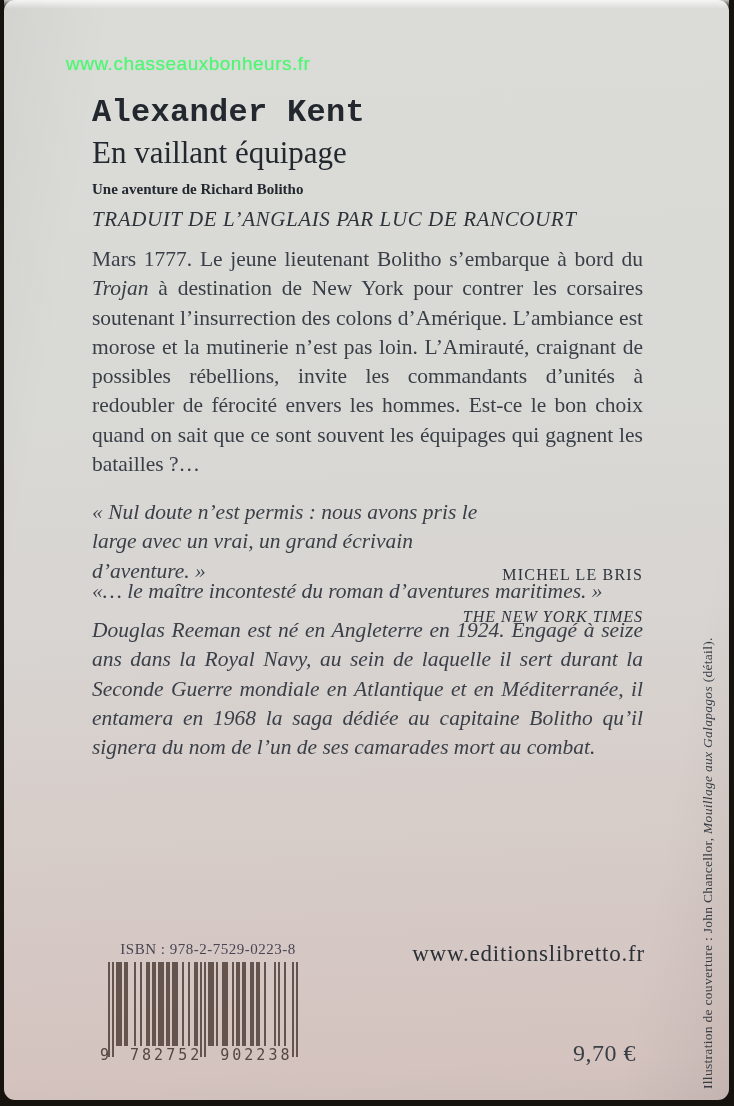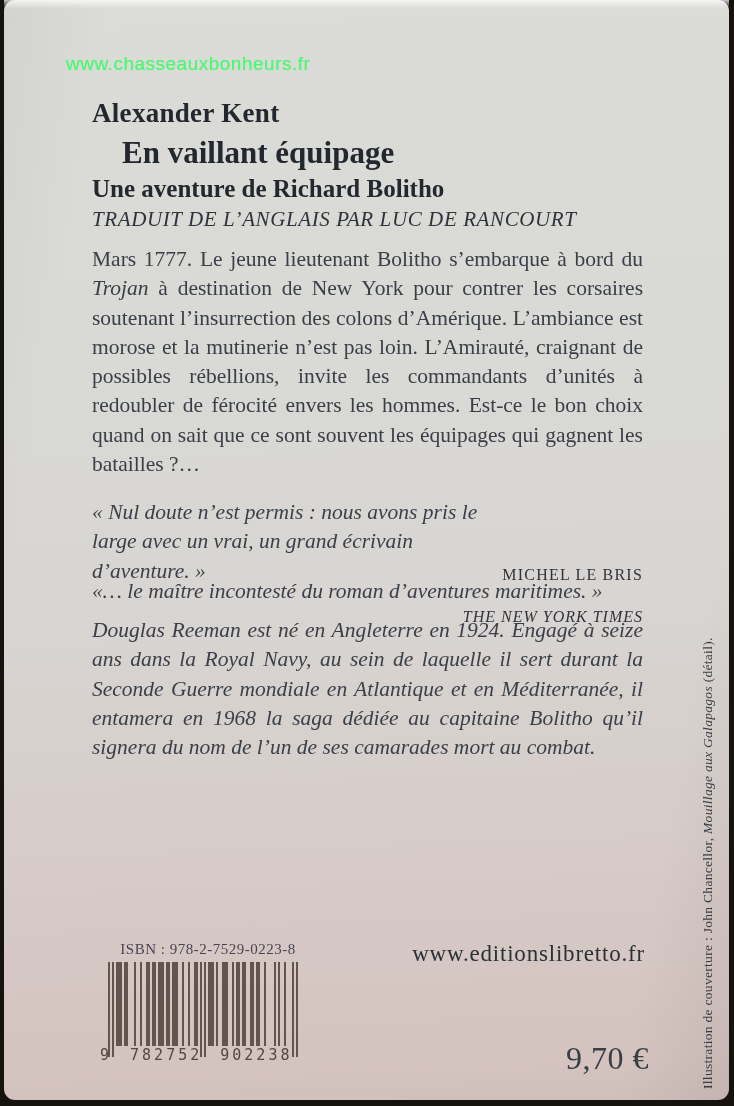--- a/index.html
+++ b/index.html
@@ -23,23 +23,23 @@
     background:linear-gradient(180deg, rgba(255,255,255,0.75), rgba(255,255,255,0));
   }
   .watermark{
     position:absolute; left:62px; top:53px;
     font-family:"Liberation Sans", sans-serif;
     font-size:19px; letter-spacing:0.5px;
     color:#4df673;
     text-shadow:0 0 1px rgba(77,246,115,0.6);
   }
   .head{position:absolute; left:88px; top:94px; right:86px; color:#23282f;}
-  .author{font-size:27px; line-height:38px; font-weight:bold; letter-spacing:0.3px;}
-  .title{font-size:31px; line-height:42px; font-weight:bold;margin-left:30px;}
-  .subtitle{font-size:25px; line-height:30px; font-weight:bold;font-family:Liberation Serif, serif;}
+  .author{font-size:32px; line-height:38px; font-weight:bold; letter-spacing:0.3px;font-family:Liberation Mono, monospace;}
+  .title{font-size:31px; line-height:42px; font-weight:normal;}
+  .subtitle{font-size:15px; line-height:30px; font-weight:bold;font-family:Liberation Serif, serif;}
   .translator{font-size:21px; line-height:26px; font-style:italic; letter-spacing:0.6px; color:#2e333b; margin-top:2px;}
   .synopsis{
     position:absolute; left:88px; right:86px; top:245px; margin:0;
     font-size:21.5px; line-height:29.3px; text-align:justify;
     color:#393e47;
   }
   .synopsis .ship{font-style:italic;margin-top:45px;}
   .quote{position:absolute; left:88px; right:86px; color:#3a3f48;}
   .q1{top:498px; min-height:60px;}
   .q1 .qtext{font-style:italic; font-size:21.5px; line-height:29.3px; display:block; padding-right:160px;}
@@ -66,22 +66,22 @@
   .barcode .bar.guard{height:95px;}
   .barcode-digits{
     margin-top:-12px; font-family:"DejaVu Sans Mono", monospace;
     font-size:15px; letter-spacing:3px; word-spacing:6px; color:#55463f; text-align:left;
   }
   .website{
     position:absolute; right:84px; top:941px;
     font-size:23px; font-weight:normal; letter-spacing:0.8px; color:#2b3037;
   }
   .price{
-    position:absolute; right:80px; top:1040px;
-    font-size:32px; color:#3a3f45; letter-spacing:0.5px;
+    position:absolute; right:93px; top:1040px;
+    font-size:24px; color:#3a3f45; letter-spacing:0.5px;
   }
   .spine-caption{
     position:absolute; right:9px; bottom:11px; height:556px; width:20px;
     writing-mode:vertical-rl; transform:rotate(180deg);
     font-size:13.5px; letter-spacing:0.3px; color:#383d44; white-space:nowrap;
   }
   .spine-caption i{font-style:italic;}
 </style>
 </head>
 <body>

